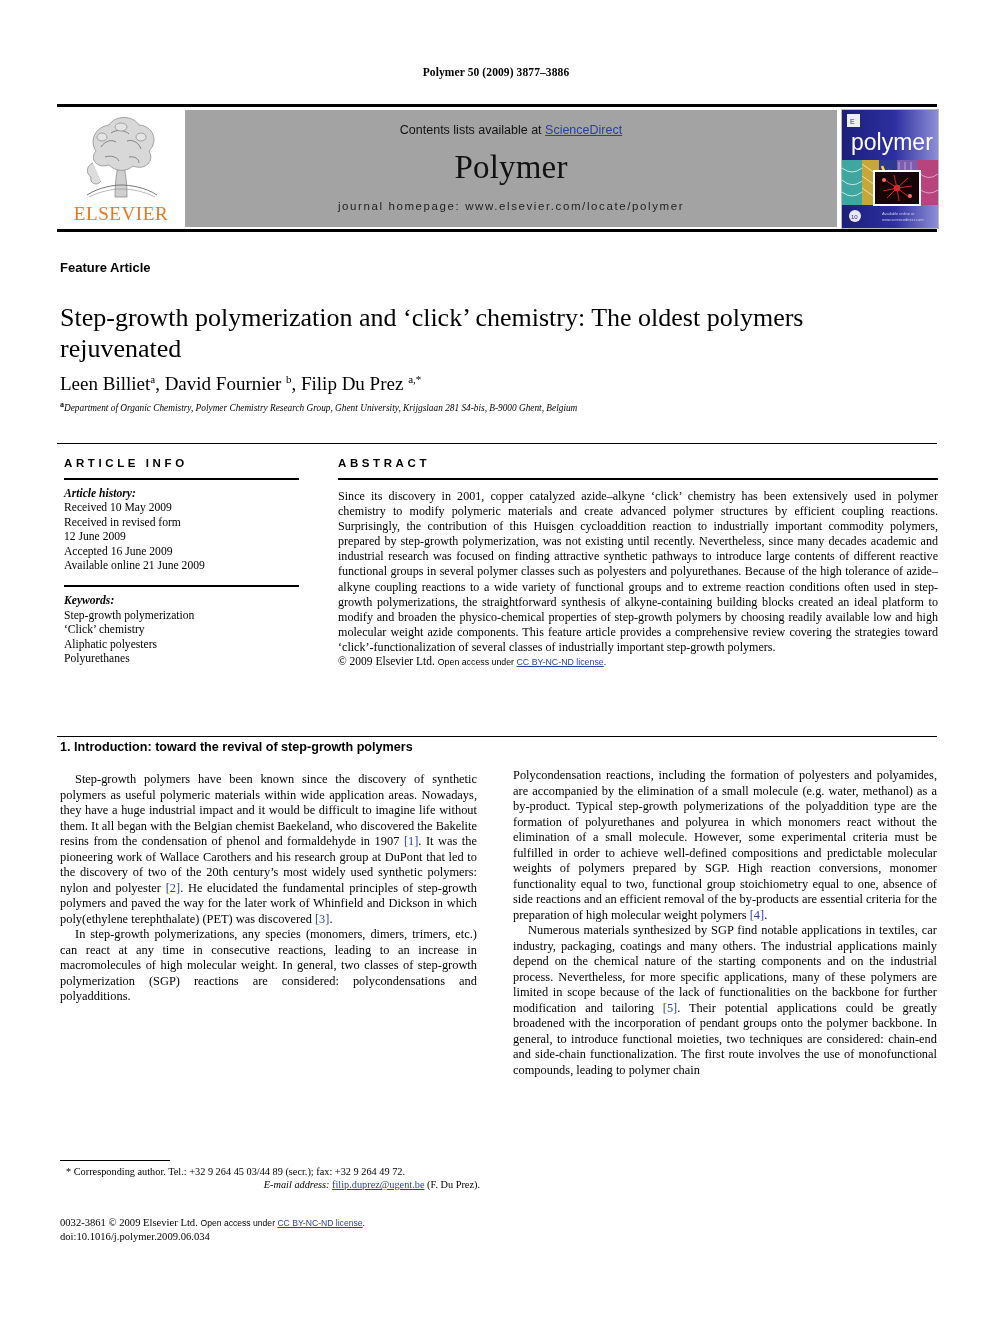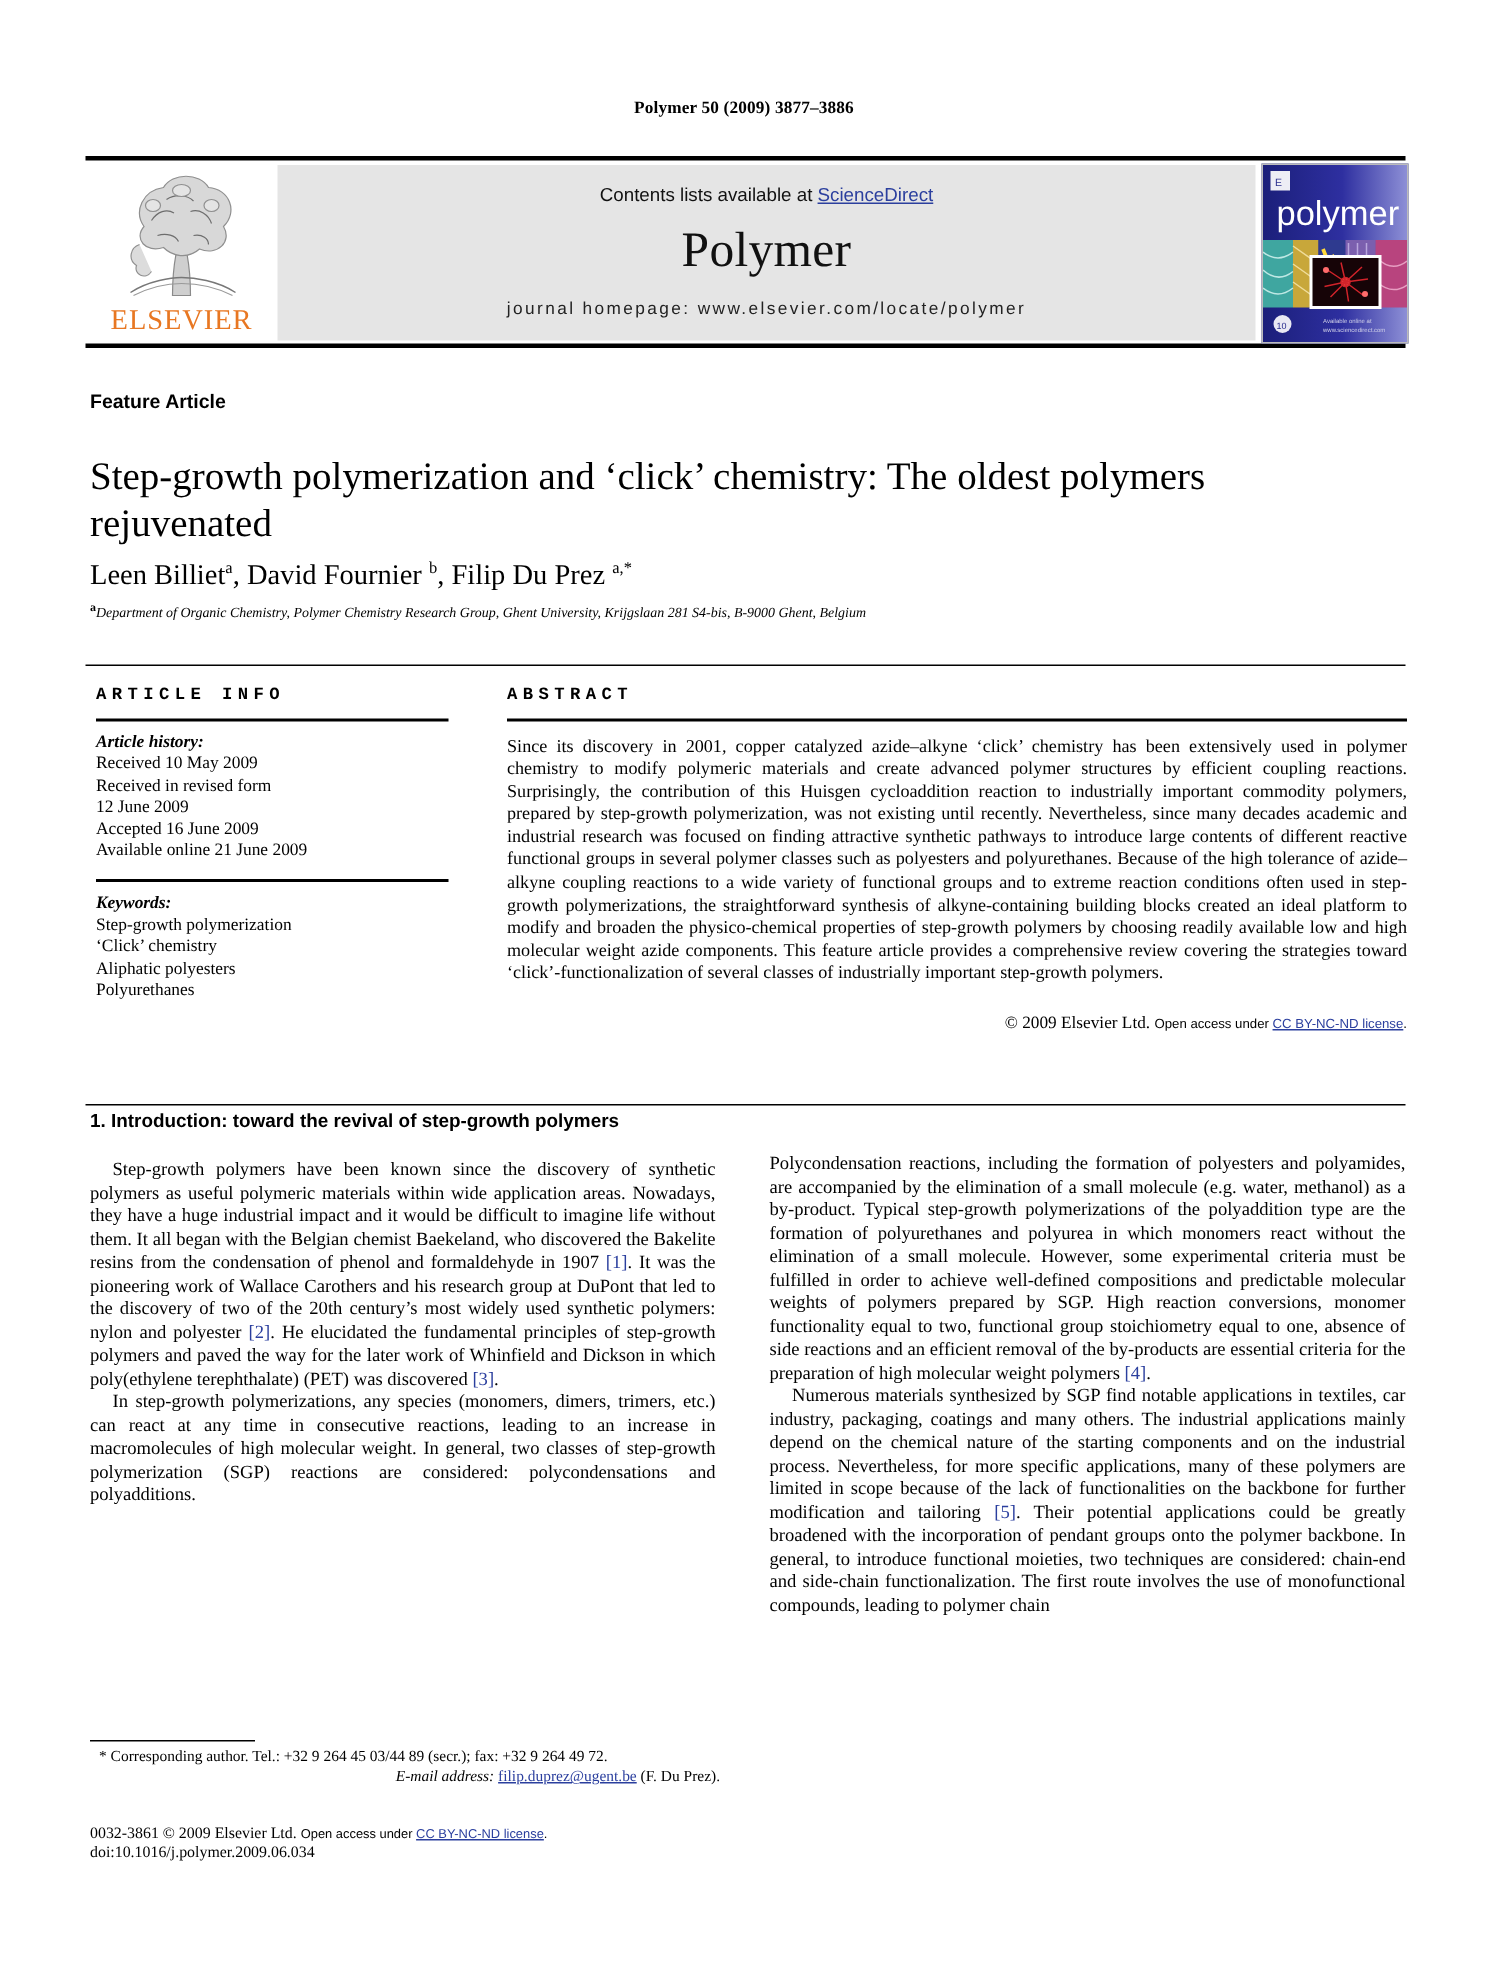--- a/index.html
+++ b/index.html
@@ -52,21 +52,21 @@
     left: 0; top: 125px;
     width: 880px;
     height: 3px;
     background: #000;
   }
   .mast-center {
     position: absolute;
     left: 128px; top: 6px;
     width: 652px;
     height: 117px;
-    background: #e5e5e5;
+    background: #a3a3a3;
     text-align: center;
   }
   .contents-line {
     margin-top: 13px;
     font-family: "Liberation Sans", sans-serif;
     font-size: 12.5px;
     color: #111;
   }
   .sd-link {
     color: #2b3f9e;
@@ -166,21 +166,21 @@
     position: absolute;
     left: 64px; top: 457px;
     width: 235px;
   }
   .abs-col {
     position: absolute;
     left: 338px; top: 457px;
     width: 600px;
   }
   .sec-head {
-    font-family: Liberation Mono, monospace;
+    font-family: Liberation Sans, sans-serif;
     font-size: 11.5px;
     font-weight: bold;
     letter-spacing: 3.6px;
   }
   .thin-rule {
     height: 2px;
     background: #000;
     margin-top: 9px;
   }
   .info-block {
@@ -194,23 +194,23 @@
     background: #000;
     margin-top: 12px;
   }
   .abstract-text {
     margin-top: 9px;
     font-size: 12.1px;
     line-height: 15.1px;
     text-align: justify;
   }
   .copyright {
-    margin-top: 20px;
+    margin-top: 0;
     font-size: 11.5px;
-    text-align: right;
+    text-align: left;
   }
   .copyright .small {
     font-size: 8.8px;
     font-family: "Liberation Sans", sans-serif;
   }
   .cc-link { color: #2b3f9e; text-decoration: underline; }
 
   
   .col-left {
     position: absolute;

